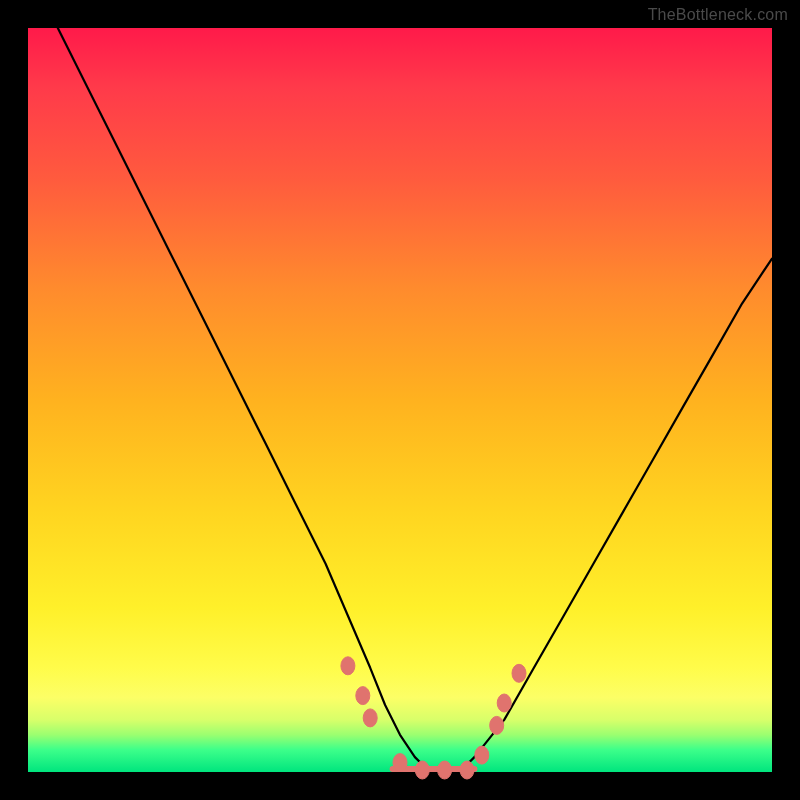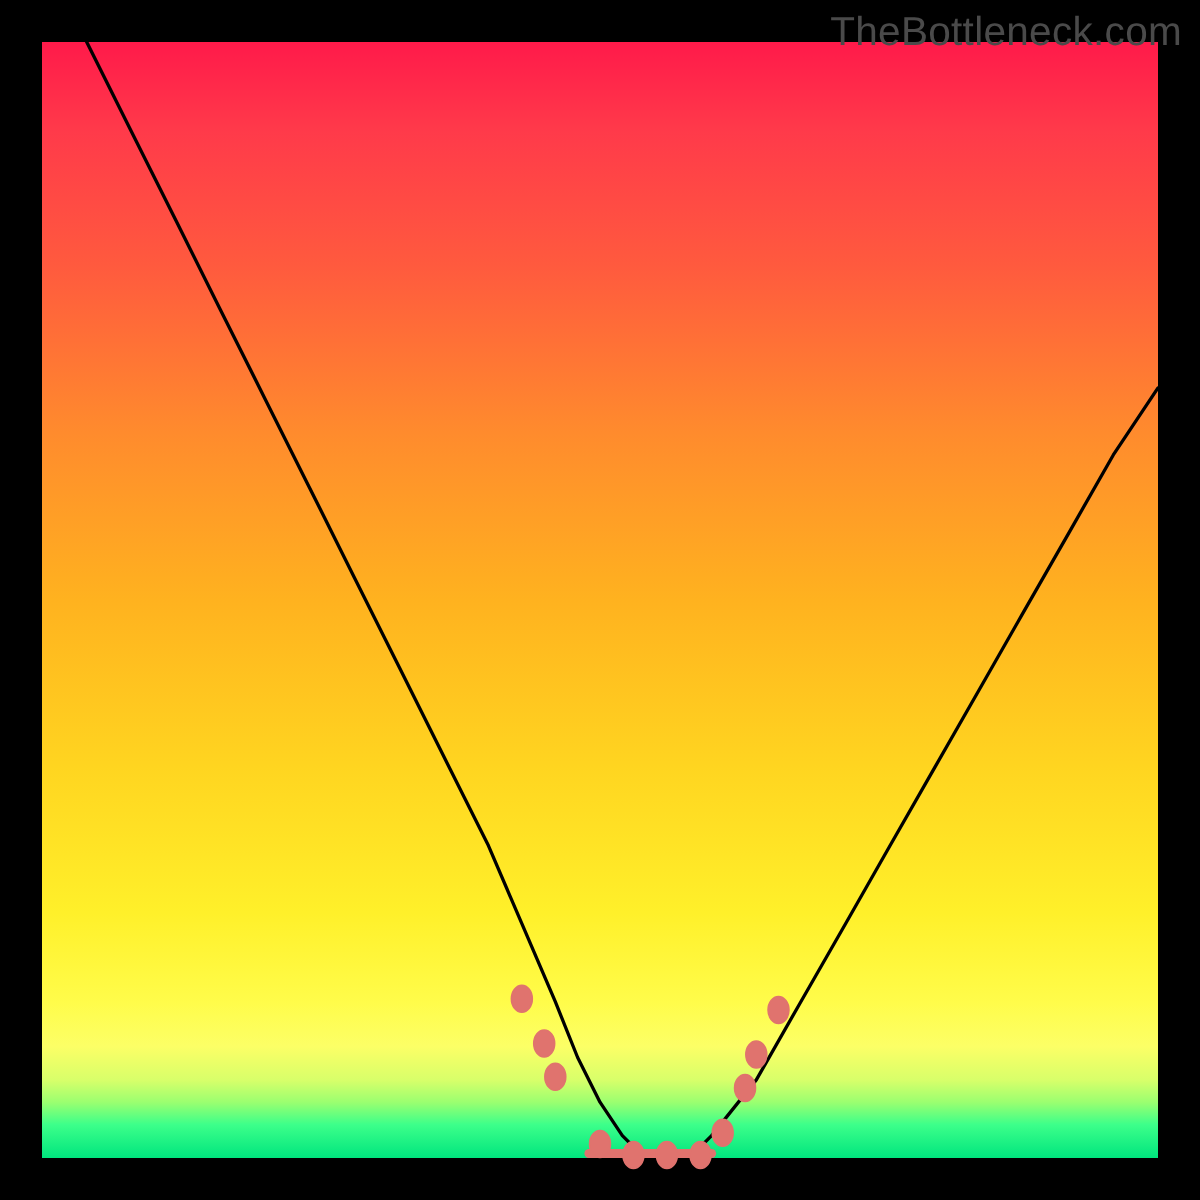--- a/index.html
+++ b/index.html
@@ -38,21 +38,21 @@
       #9bff70 95%,
       #3dff8a 97%,
       #00e57e 100%
     );
   }
   .watermark {
     position: absolute;
     top: 6px;
     right: 12px;
     color: #4a4a4a;
-    font-size: 27px;
+    font-size: 16px;
     font-weight: 400;
     letter-spacing: 0.2px;
     user-select: none;
     text-align: center;
   }
   svg.curve {
     position: absolute;
     inset: 0;
     width: 744px;
     height: 744px;

